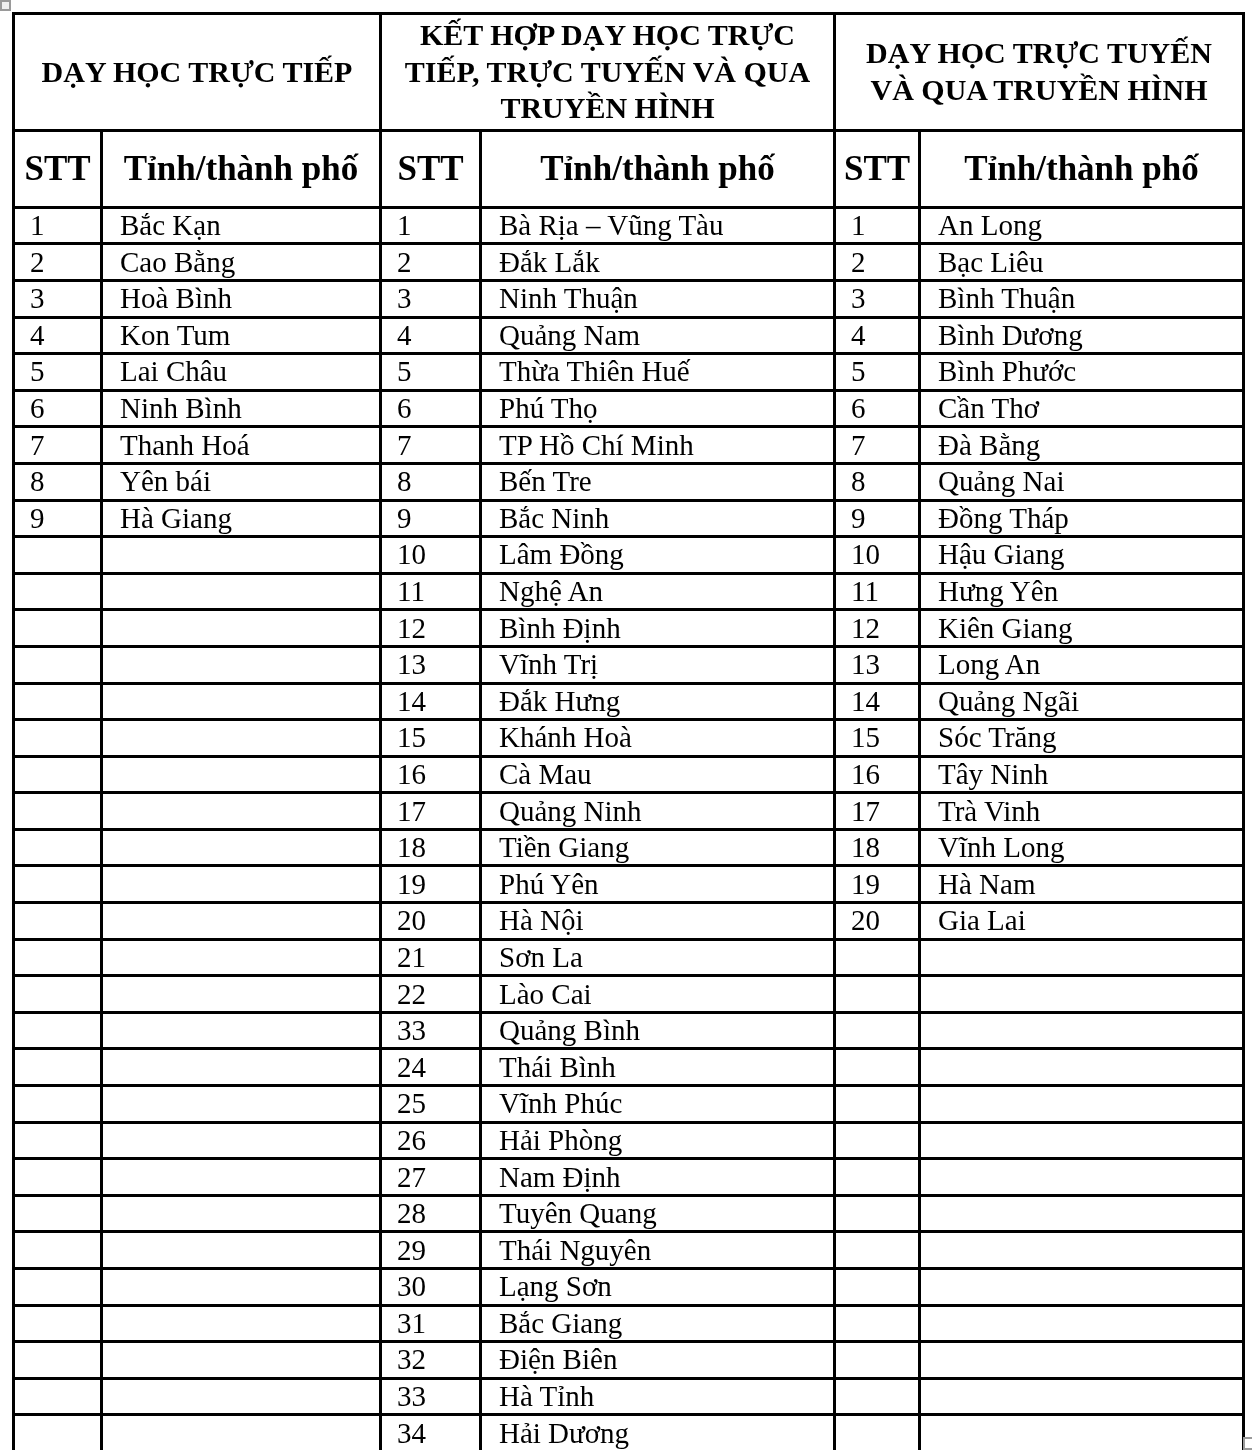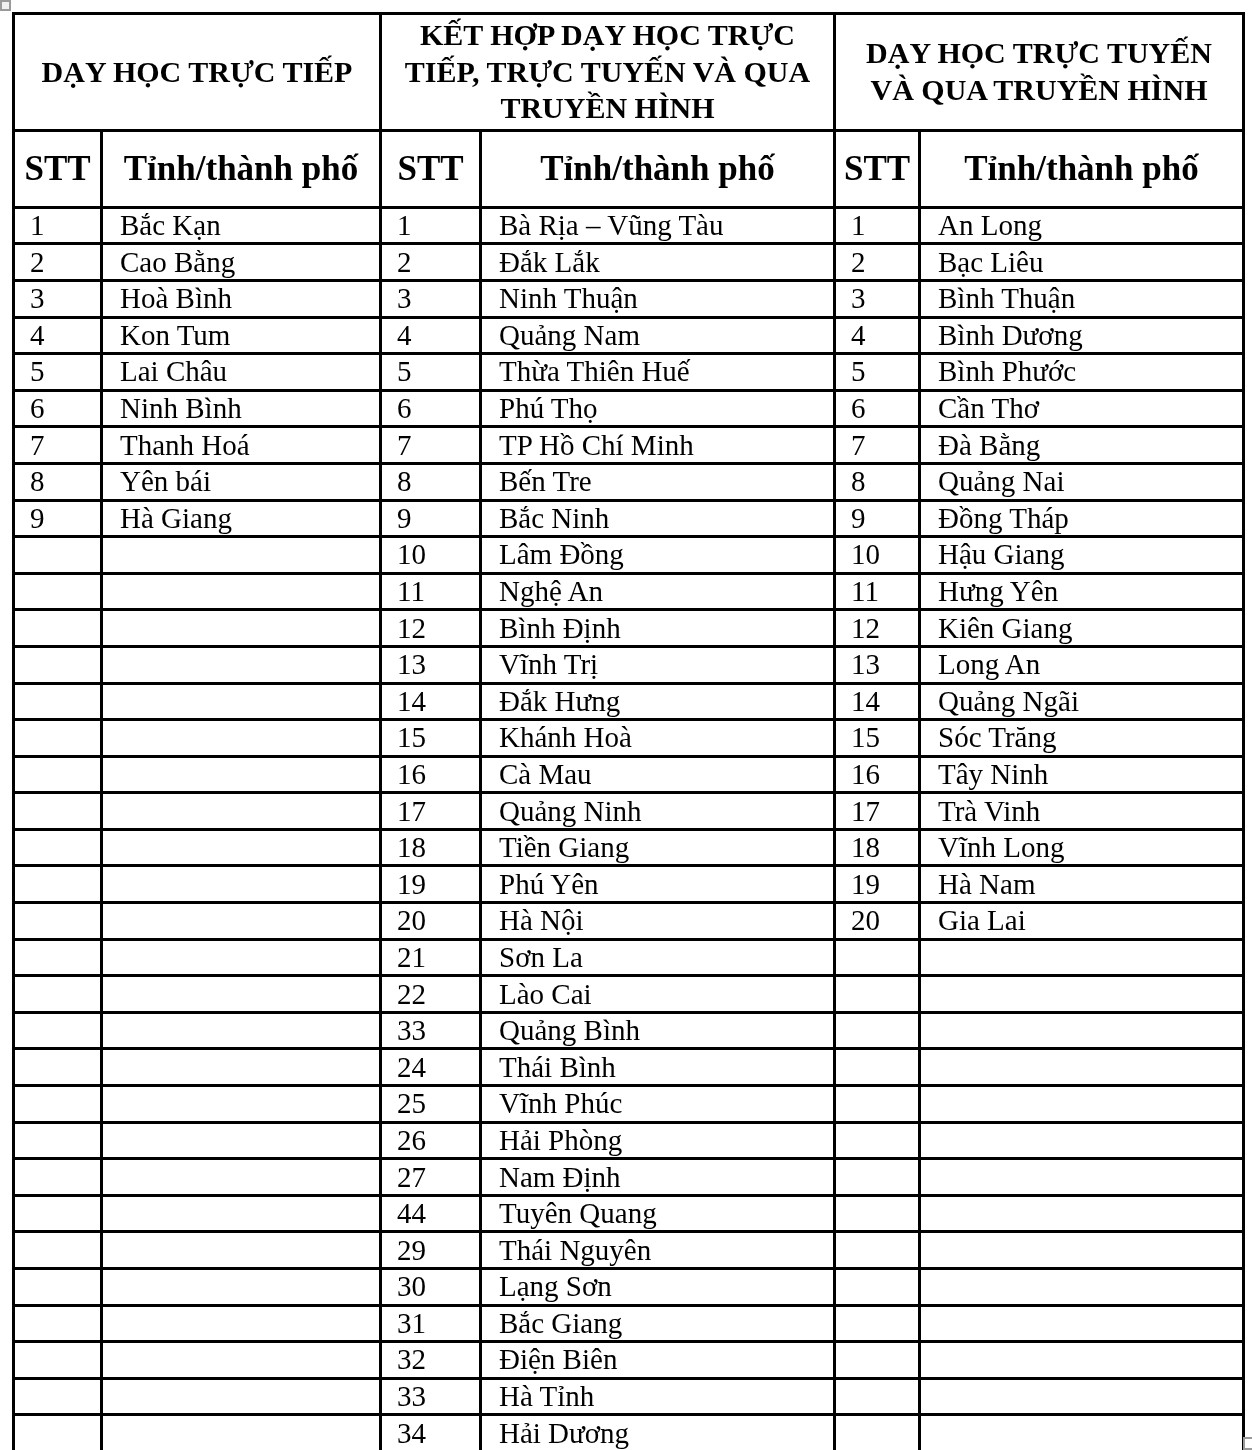--- a/index.html
+++ b/index.html
@@ -313,21 +313,21 @@
         <td class="stt-cell"></td>
         <td class="prov-cell"></td>
         <td class="stt-cell">27</td>
         <td class="prov-cell">Nam Định</td>
         <td class="stt-cell"></td>
         <td class="prov-cell"></td>
       </tr>
       <tr>
         <td class="stt-cell"></td>
         <td class="prov-cell"></td>
-        <td class="stt-cell">44</td>
+        <td class="stt-cell">28</td>
         <td class="prov-cell">Tuyên Quang</td>
         <td class="stt-cell"></td>
         <td class="prov-cell"></td>
       </tr>
       <tr>
         <td class="stt-cell"></td>
         <td class="prov-cell"></td>
         <td class="stt-cell">29</td>
         <td class="prov-cell">Thái Nguyên</td>
         <td class="stt-cell"></td>

